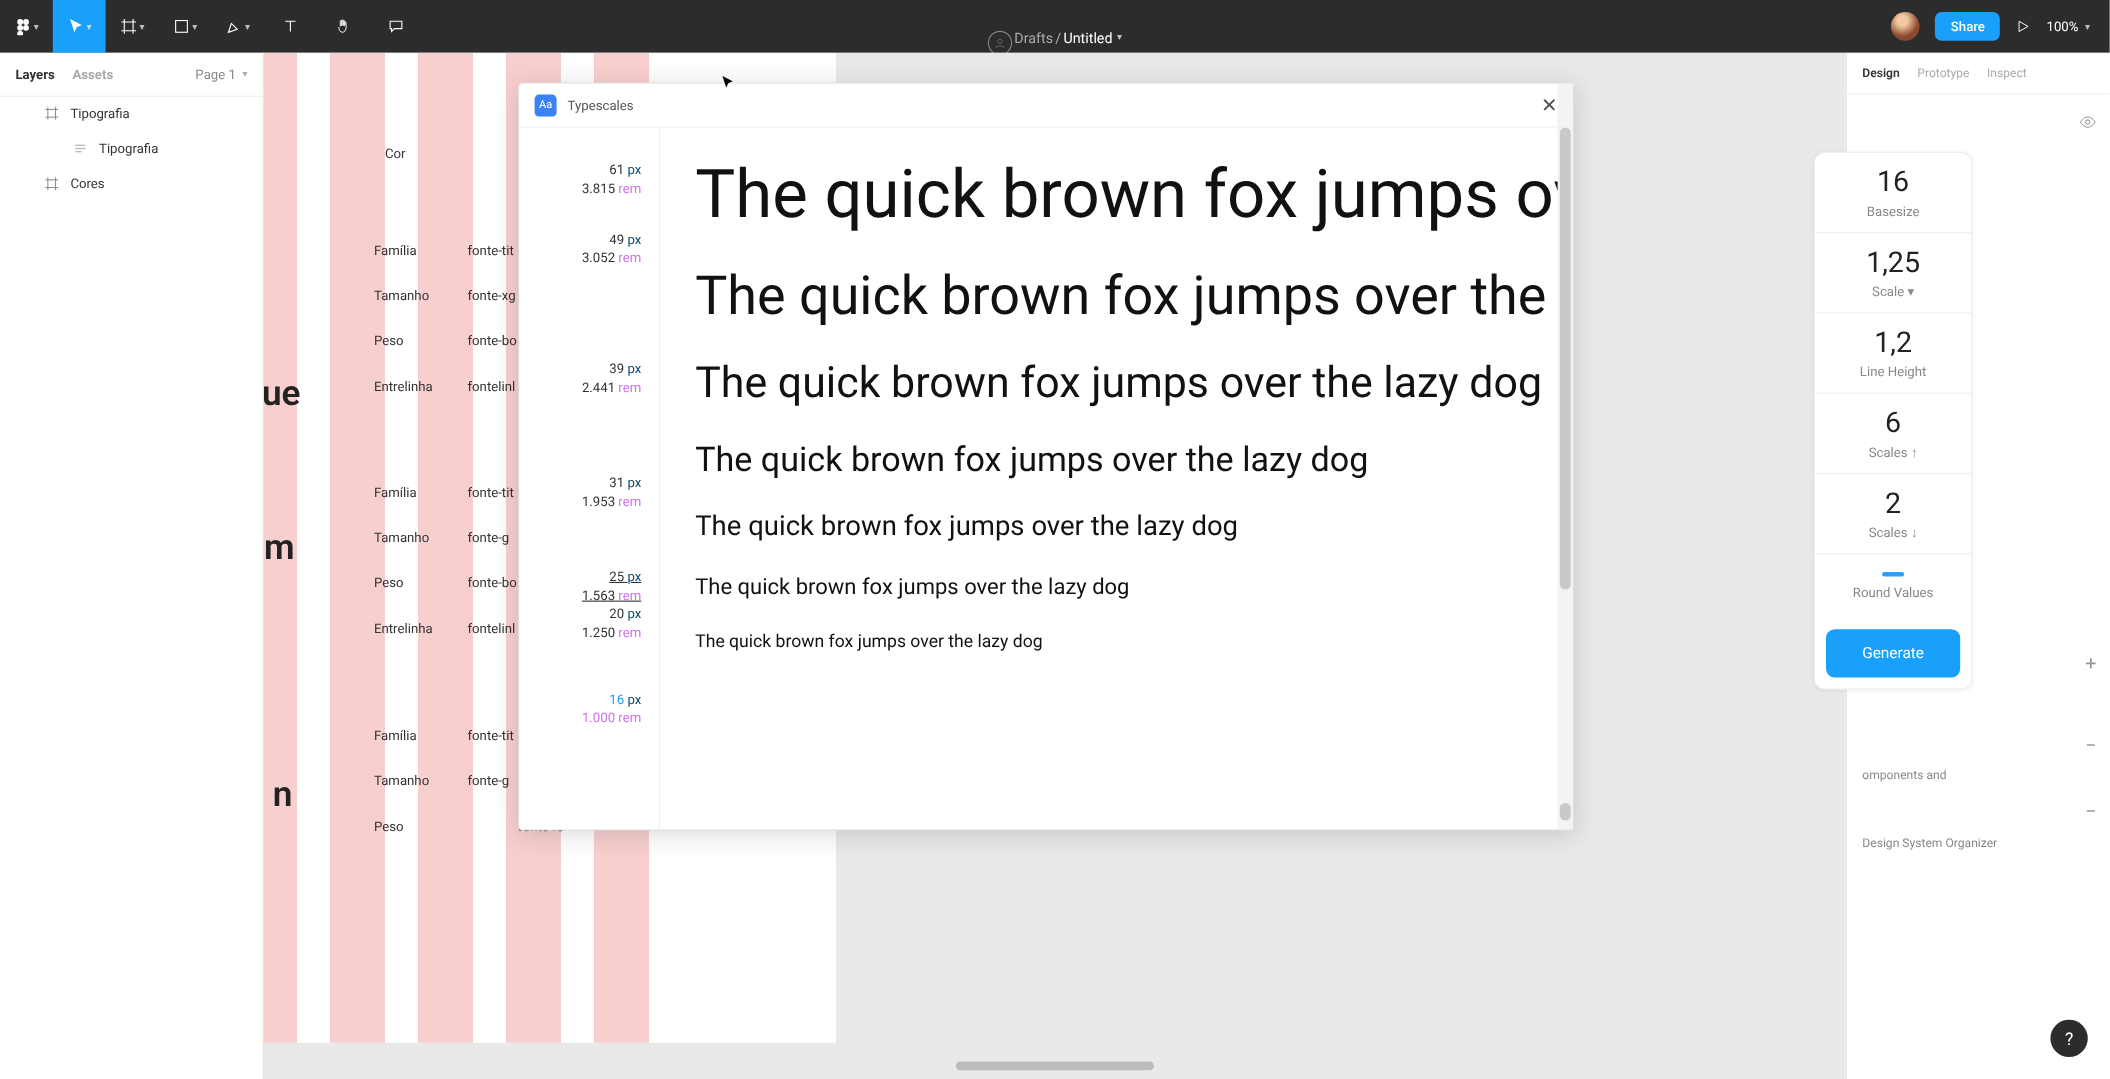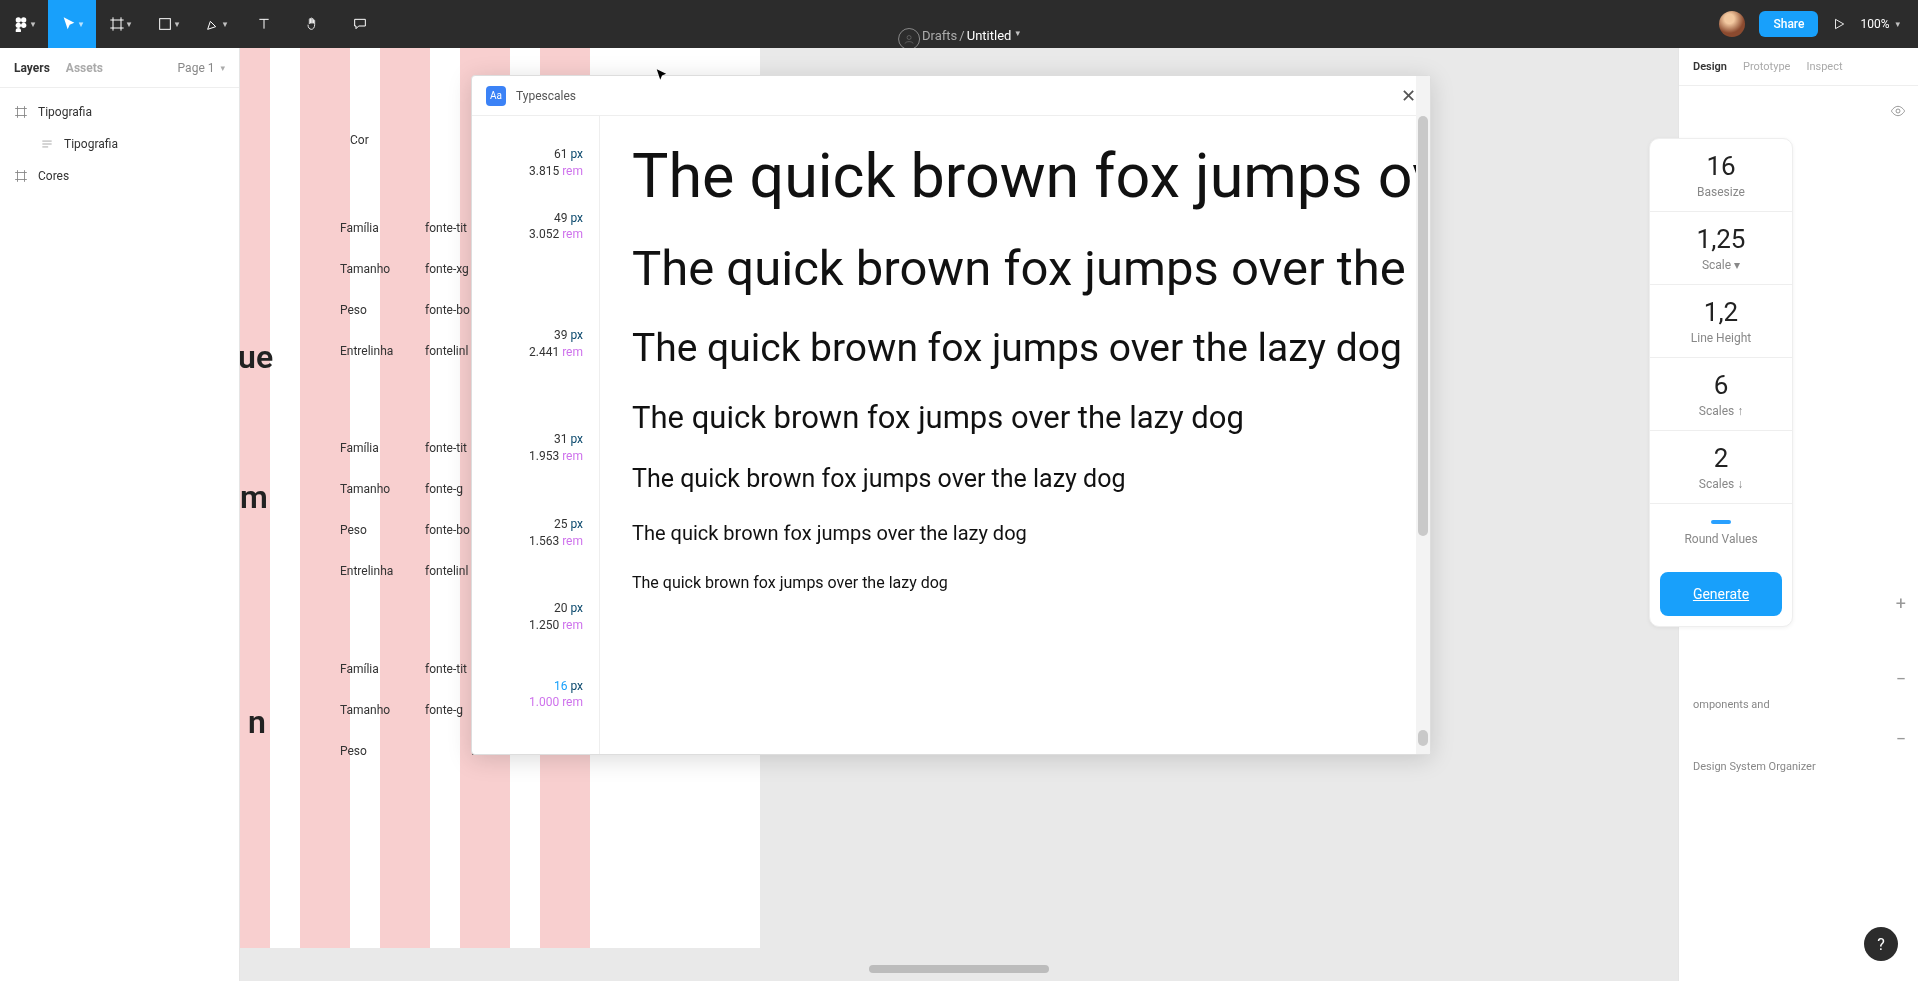--- a/index.html
+++ b/index.html
@@ -18,21 +18,21 @@
   .avatar-img{width:26px;height:26px;border-radius:50%;background:radial-gradient(circle at 40% 30%, #f2c8a0 20%, #8b4a2f 60%);}
   .share-btn{background:#18a0fb;color:#fff;border:none;padding:6px 14px;border-radius:6px;font-size:12px;font-weight:500;cursor:pointer;}
   .zoom{font-size:12px;display:flex;align-items:center;gap:4px;}
   
   .left-panel{position:absolute;top:48px;left:0;width:240px;height:calc(100% - 48px);background:#fff;border-right:1px solid #e5e5e5;font-size:12px;}
   .lp-tabs{display:flex;align-items:center;height:40px;padding:0 14px;gap:16px;border-bottom:1px solid #eee;}
   .lp-tab{color:#333;font-size:12px;font-weight:700;}
   .lp-tab.dim{color:#aaa;}
   .lp-page{margin-left:auto;display:flex;align-items:center;gap:4px;color:#888;}
   .lp-list{padding:8px 0;}
-  .lp-row{display:flex;align-items:center;height:32px;padding-left:14px;gap:10px;color:#333;}
+  .lp-row{display:flex;height:32px;padding-left:14px;gap:10px;color:#333;margin-left:26px;}
   .lp-row.child{padding-left:40px;}
   .lp-icon{width:14px;height:14px;opacity:.6;}
   
   .canvas{position:absolute;top:48px;left:240px;right:240px;bottom:0;background:#e9e9e9;overflow:hidden;}
   .artboard{position:absolute;top:0;left:-80px;width:600px;height:900px;background:#fff;}
   .stripe{position:absolute;top:0;height:100%;background:#f8cfcf;}
   .pink1{left:60px;width:50px;}
   .pink2{left:140px;width:50px;}
   .pink3{left:220px;width:50px;}
   .pink4{left:300px;width:50px;}
@@ -67,21 +67,21 @@
   .pl-scrollbar{position:absolute;right:0;top:0;width:14px;height:100%;background:#f3f3f3;}
   .pl-thumb{position:absolute;right:2px;top:40px;width:10px;height:420px;background:#c9c9c9;border-radius:5px;}
   .pl-thumb2{position:absolute;right:2px;bottom:8px;width:10px;height:16px;background:#c9c9c9;border-radius:5px;}
   
   .settings{position:absolute;top:138px;right:125px;width:144px;background:#fff;border:1px solid #eee;border-radius:10px;box-shadow:0 1px 4px rgba(0,0,0,.06);}
   .set-item{border-bottom:1px solid #eee;padding:12px 8px;text-align:center;}
   .set-item .val{font-size:26px;color:#222;font-weight:400;}
   .set-item .lab{font-size:12px;color:#888;margin-top:4px;}
   .set-toggle{padding:16px 8px;text-align:center;}
   .toggle-line{width:20px;height:4px;background:#29a0ff;border-radius:2px;margin:0 auto 8px;}
-  .gen{margin:10px;background:#18a0fb;color:#fff;text-align:center;padding:14px 0;border-radius:8px;font-size:14px;cursor:pointer;text-decoration:underline;}
+  .gen{margin:10px;background:#18a0fb;color:#fff;text-align:center;padding:14px 0;border-radius:8px;font-size:14px;cursor:pointer;}
   
   .help{position:absolute;bottom:20px;right:20px;width:34px;height:34px;border-radius:50%;background:#2c2c2c;color:#fff;display:flex;align-items:center;justify-content:center;font-size:16px;}
   .cursor-arrow{position:absolute;top:68px;left:655px;width:14px;height:14px;}
 </style>
 </head>
 <body>
 
 <div class="toolbar">
   <div class="toolbar-left">
     <div class="tb-item">
@@ -266,21 +266,21 @@
           <div><span class="rnum" style="">3.052</span> <span class="rem">rem</span></div>
         </div>
         <div class="scale-row" style="margin-bottom: 70px;">
           <div><span class="num" style="">39</span> <span class="px">px</span></div>
           <div><span class="rnum" style="">2.441</span> <span class="rem">rem</span></div>
         </div>
         <div class="scale-row" style="margin-bottom: 52px;">
           <div><span class="num" style="">31</span> <span class="px">px</span></div>
           <div><span class="rnum" style="">1.953</span> <span class="rem">rem</span></div>
         </div>
-        <div class="scale-row" style="margin-bottom: 50px;">
+        <div class="scale-row" style=" text-decoration: underline;">
           <div><span class="num" style="">25</span> <span class="px">px</span></div>
           <div><span class="rnum" style="">1.563</span> <span class="rem">rem</span></div>
         </div>
         <div class="scale-row" style="margin-bottom: 44px;">
           <div><span class="num" style="">20</span> <span class="px">px</span></div>
           <div><span class="rnum" style="">1.250</span> <span class="rem">rem</span></div>
         </div>
         <div class="scale-row active" style="margin-bottom: 40px;">
           <div><span class="num" style="color:#18a0fb">16</span> <span class="px">px</span></div>
           <div><span class="rnum" style="color:#ce72ec">1.000</span> <span class="rem">rem</span></div>

